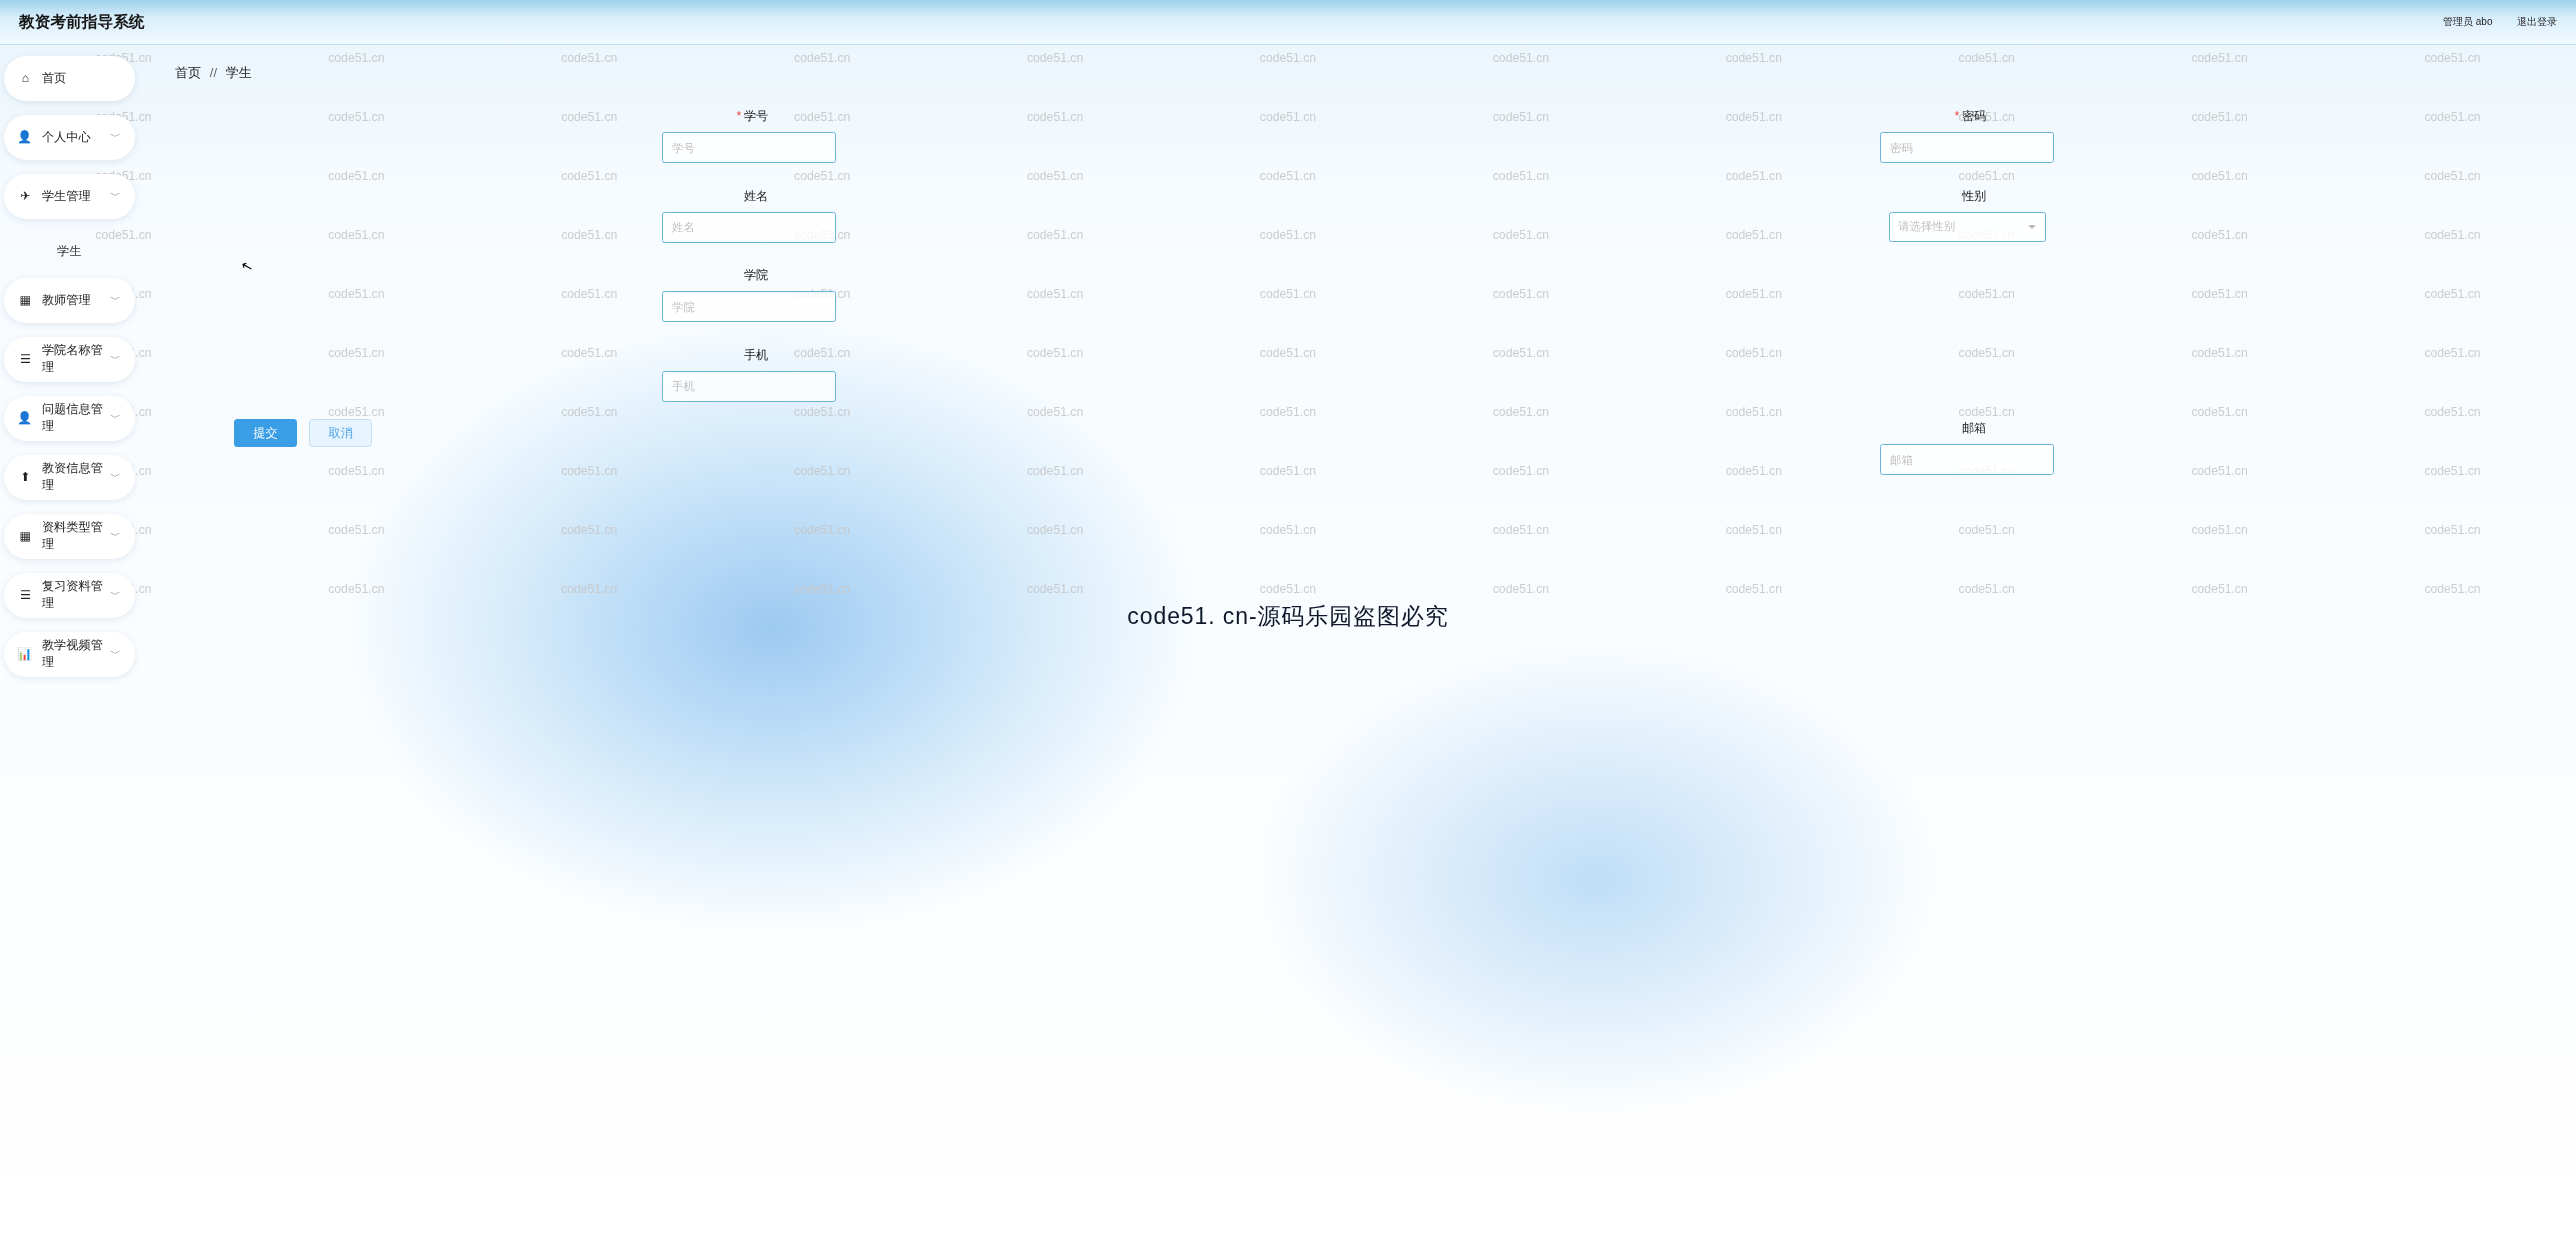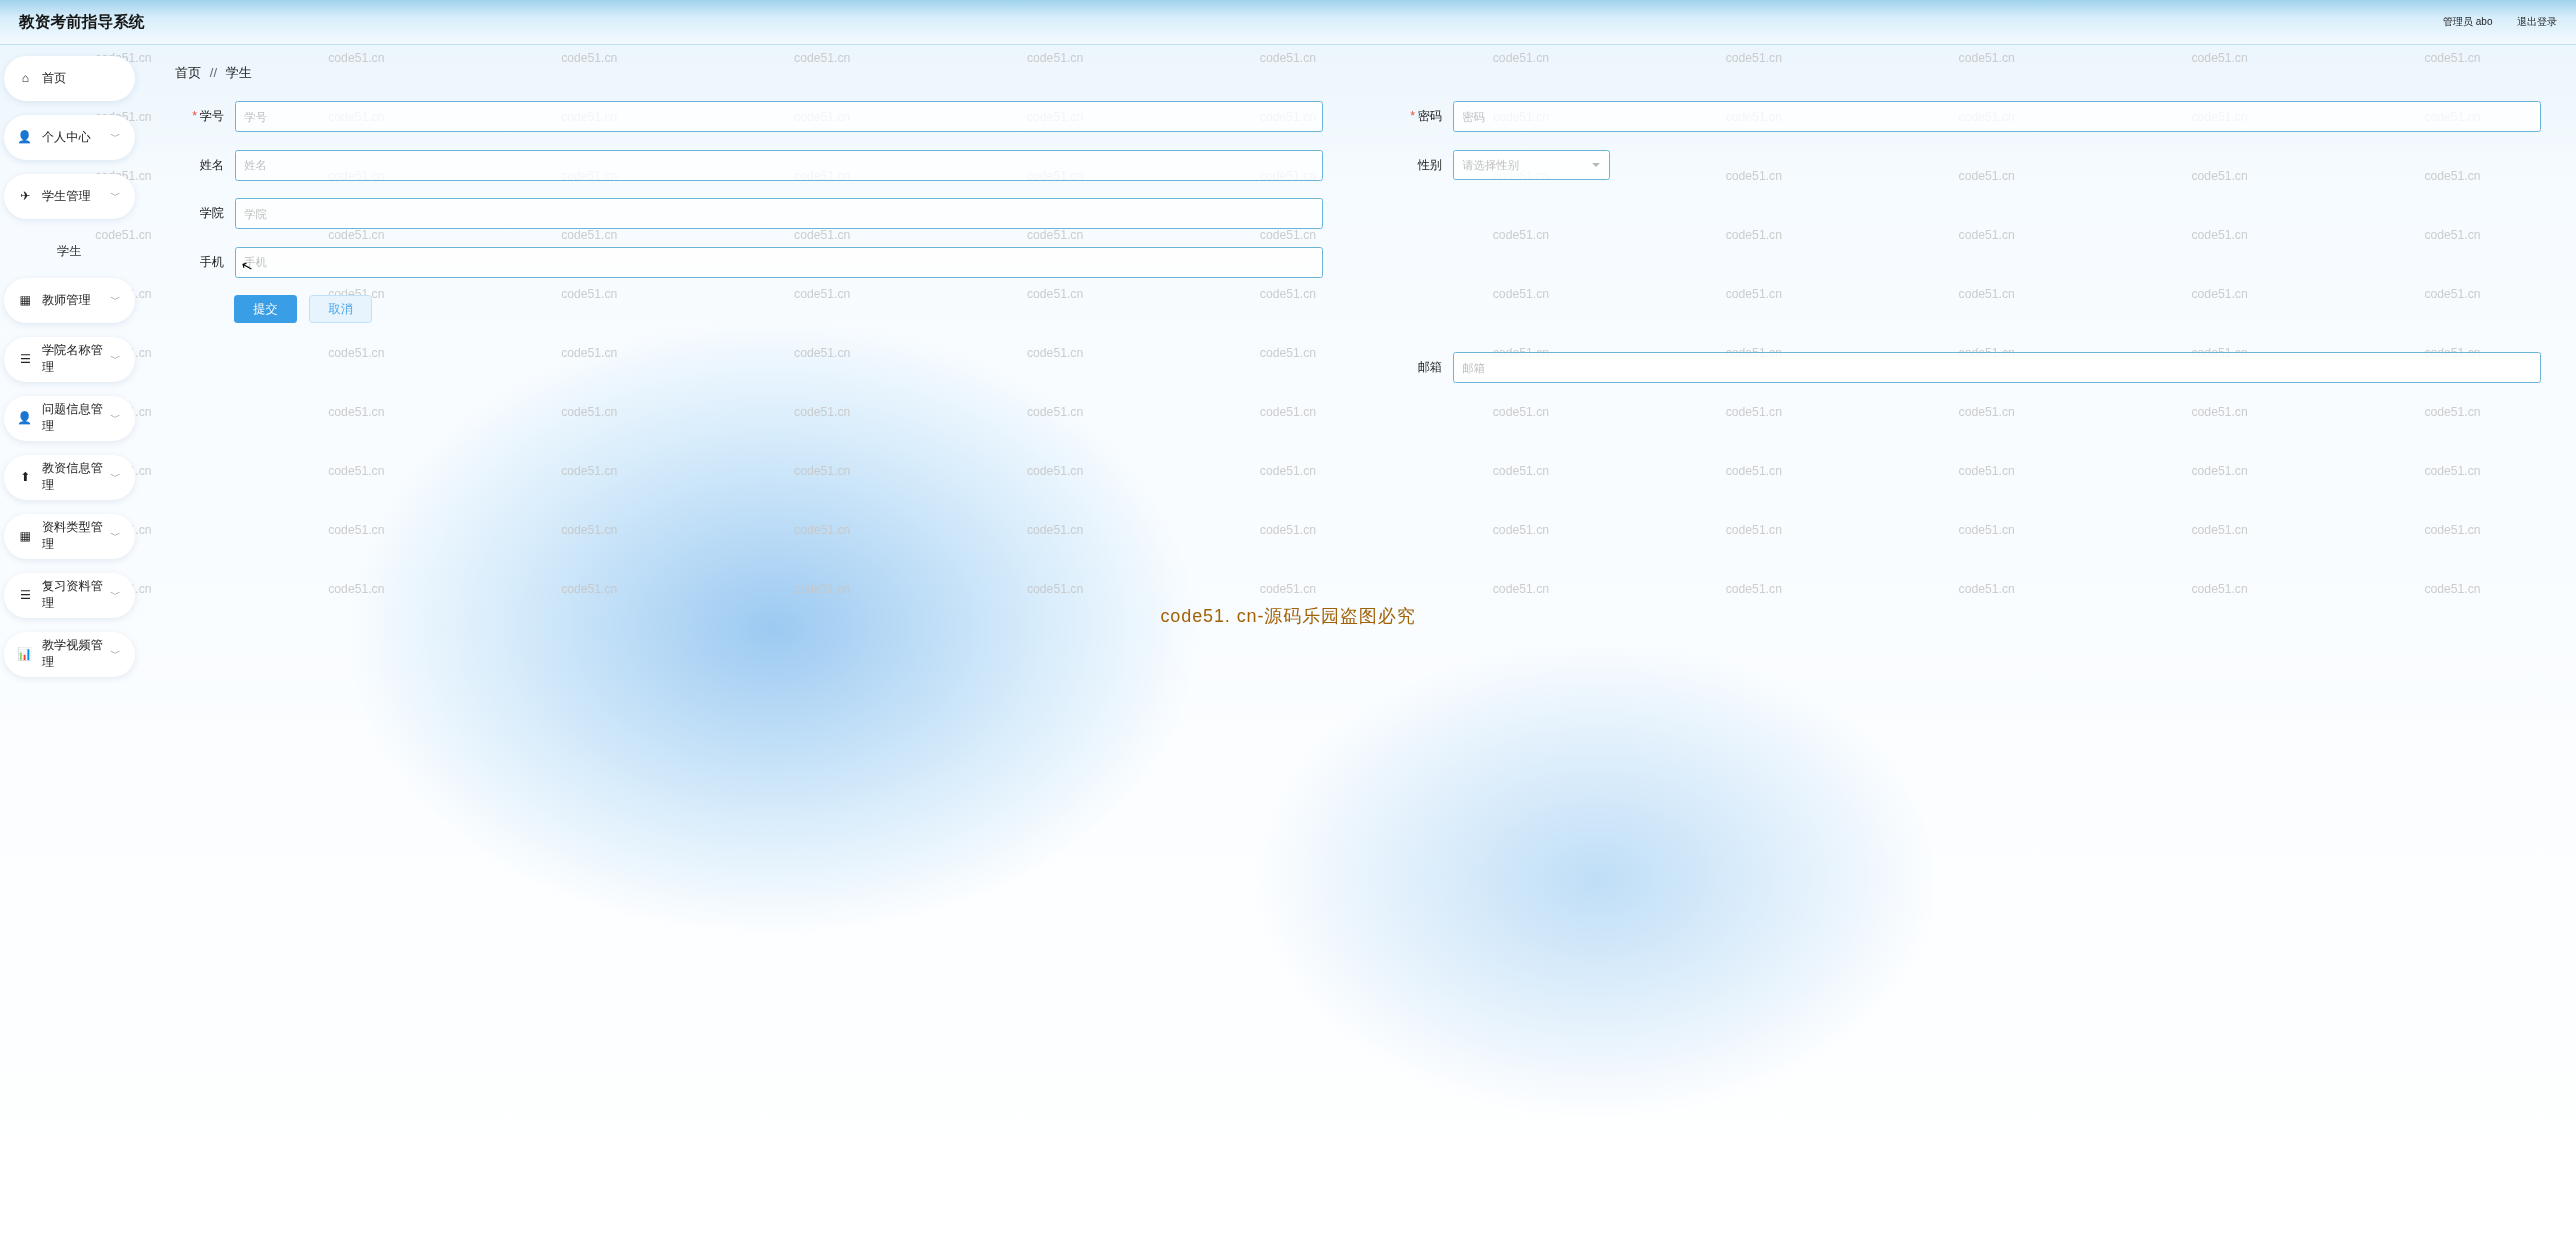--- a/index.html
+++ b/index.html
@@ -11,21 +11,21 @@
     radial-gradient(ellipse 611px 437px at 30% 50%, rgba(80,160,230,0.55), rgba(120,190,240,0.25) 45%, rgba(200,230,250,0.0) 70%),
     radial-gradient(ellipse 524px 367px at 62% 70%, rgba(100,175,235,0.4), rgba(200,230,250,0.0) 65%),
     linear-gradient(180deg, #e8f4fb 0%, #f6fbff 15%, #ffffff 100%);
   width: 100%; min-height: 100vh; overflow-x: hidden;
 }
 
 
 .watermarks { position: fixed; inset: 0; pointer-events: none; z-index: 0; }
 .wm-row { display: flex; justify-content: space-around; color: #c7c7c7; font-size: 12.2px; font-family: Arial, sans-serif; padding: 0 7px; }
 .wm-row span { opacity: 0.9; white-space: nowrap; }
-.wm-overlay { position: absolute; top: 49%; left: 50%; transform: translate(-50%,-50%); color: #a16207; font-size: 18px; font-weight: 500; letter-spacing: 0.9px; text-align: center; }
+.wm-overlay { position: absolute; top: 49%; left: 50%; transform: translate(-50%,-50%); color: #0f172a; font-size: 23px; font-weight: 500; letter-spacing: 0.9px; text-align: center; }
 
 
 .topbar {
   position: relative; z-index: 5;
   height: 45px; display: flex; align-items: center; justify-content: space-between;
   padding: 0 19px;
   background: linear-gradient(180deg, #9fd2ec 0%, #d8eefb 40%, #f3fafd 100%);
   border-bottom: 0.9px solid #bfe0f2;
 }
 .topbar .apptitle { font-size: 15.7px; font-weight: 800; color: #161616; }
@@ -52,21 +52,21 @@
 }
 
 
 .main { flex: 1; padding: 19px 35px 21px 35px; min-width: 0; }
 .breadcrumb { font-size: 13px; color: #222; margin-bottom: 19px; }
 .breadcrumb .sep { margin: 0 5.2px; color: #666; }
 
 .form { display: flex; gap: 70px; }
 .col { flex: 1; min-width: 0; }
 
-.field { display: flex; align-items: center; margin-bottom: 17.5px; }
+.field { display: flex; align-items: center; margin-bottom: 17.5px; flex-direction: column; }
 .field.tall { align-items: flex-start; }
 .field .label { width: 49px; text-align: right; font-size: 12.2px; color: #222; margin-right: 10.5px; line-height: 31px; }
 .field .req { color: #e74c3c; margin-right: 2.6px; }
 .field .control { flex: 1; }
 
 .inp {
   width: 100%; height: 31px; border: 0.9px solid #6ab4d8; border-radius: 2.6px;
   background: rgba(255,255,255,0.8); padding: 0 8.7px; font-size: 11.4px; color: #333;
 }
 .inp::placeholder { color: #bfbfbf; }

